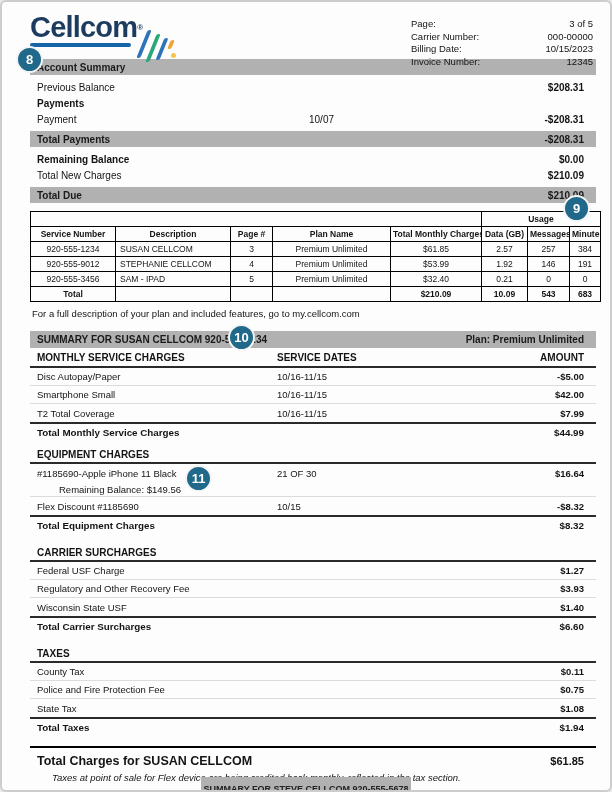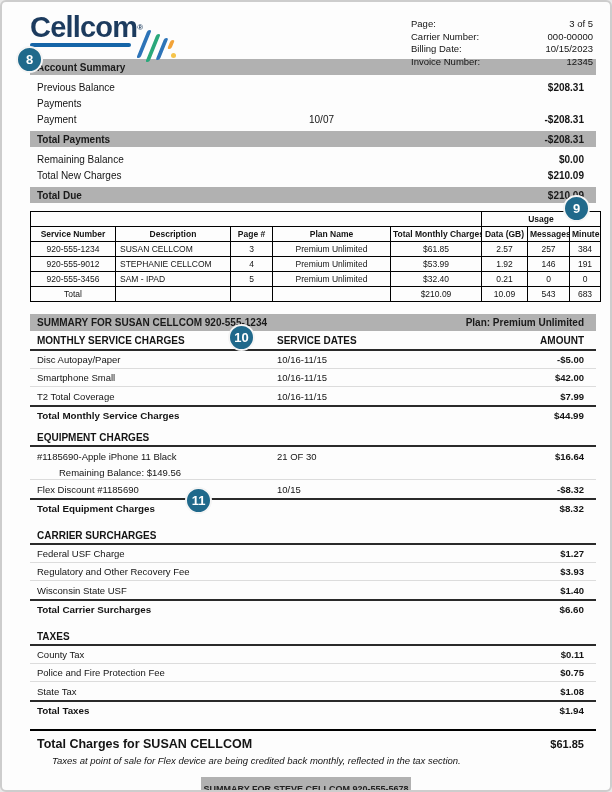--- a/index.html
+++ b/index.html
@@ -28,33 +28,33 @@
   
   .callout {
     position:absolute; width:27px; height:27px; border-radius:50%;
     background:#20698b; color:#fff; font-weight:bold; font-size:13px;
     display:flex; align-items:center; justify-content:center;
     border:2px solid #f5f5f5; z-index:5;
   }
   .c8  { left:14px;  top:44px; }
   .c9  { left:561px; top:193px; }
   .c10 { left:226px; top:322px; }
-  .c11 { left:183px; top:485px; }
+  .c11 { left:183px; top:463px; }
   
   .graybar {
     background:#b1b1b1; margin:3px 14px 0 28px; height:16px;
     display:flex; align-items:center; justify-content:space-between;
     padding:0 12px 0 7px; font-weight:bold; font-size:10px; color:#1a1a1a;
   }
   .asrow { display:flex; align-items:center; margin:0 14px 0 28px; padding:0 12px 0 7px; font-size:10px; height:12px; margin-top:4px; }
   .asrow.first { margin-top:6px; }
   .asrow .lbl { flex:0 0 272px; }
   .asrow .mid { flex:1; text-align:left; }
   .asrow .amt { margin-left:auto; font-weight:bold; }
-  .bold { font-weight:normal; }
+  .bold { font-weight:bold; }
   
   .usage-table {
     border-collapse:collapse; margin:8px 14px 0 28px; width:570px;
     font-size:8.5px; table-layout:fixed;
   }
   .usage-table td, .usage-table th { border:1px solid #000; text-align:center; padding:2px 2px; height:13px; overflow:hidden; white-space:nowrap; }
   .usage-table th { font-weight:bold; }
   .usage-table .desc { text-align:left; padding-left:4px;margin-left:8px; }
   .footnote { margin:6px 14px 0 30px; font-size:9.5px; }
   
@@ -226,20 +226,21 @@
       <td></td>
       <td></td>
       <td>$210.09</td>
       <td>10.09</td>
       <td>543</td>
       <td>683</td>
     </tr>
   </tbody>
     </table>
 
+  <div class="footnote">For a full description of your plan and included features, go to my.cellcom.com</div>
 
   <div class="graybar sumbar">
     <span>SUMMARY FOR SUSAN CELLCOM 920-555-1234</span>
     <span>Plan: Premium Unlimited</span>
   </div>
 
   <div class="sec">
     <div class="colhead">
       <span class="c1">MONTHLY SERVICE CHARGES</span>
       <span class="c2">SERVICE DATES</span>

